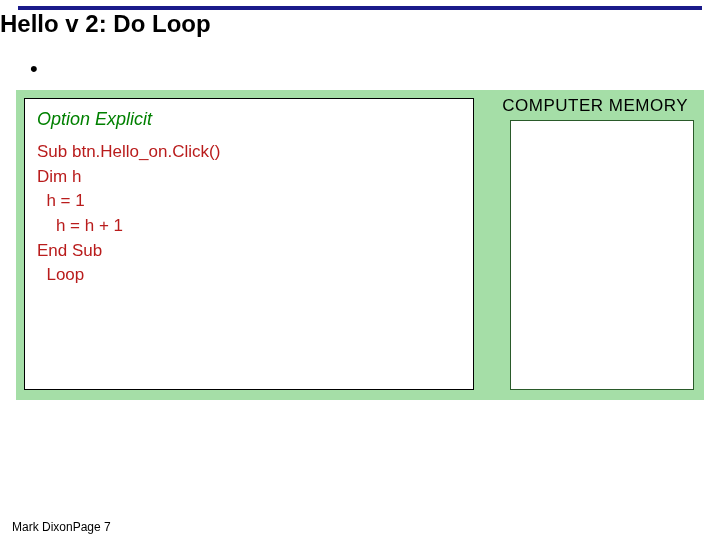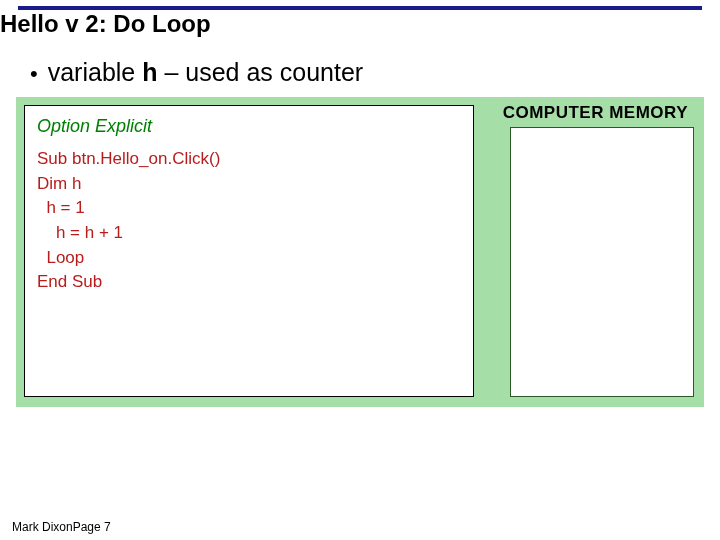--- a/index.html
+++ b/index.html
@@ -70,21 +70,21 @@
     .code-box .line {
       color: #b91c1c;
       font-size: 17px;
       line-height: 1.45;
       white-space: pre;
     }
     .mem-label {
       position: absolute;
       right: 16px;
       top: 6px;
-      font-weight: 700;
+      font-weight: 400;
       font-size: 17px;
       color: #000;
       letter-spacing: 0.5px;
     }
     .mem-box {
       position: absolute;
       right: 10px;
       top: 30px;
       width: 184px;
       height: 270px;
@@ -103,35 +103,32 @@
   </style>
 </head>
 <body>
 
 <div class="top-rule"></div>
 <h1 class="title">Hello v 2: Do Loop</h1>
 
 <div class="bullet-area">
   <div class="bullet-line">
     <span class="bullet-dot">•</span>
-    <span class="bullet-text">
-      <span>variable </span><span class="var">h</span><span> – used as counter</span>
-    </span>
   </div>
 </div>
 
 <div class="diagram">
   <div class="code-box">
     <div class="opt">Option Explicit</div>
     <div class="line">Sub btn.Hello_on.Click()</div>
     <div class="line">Dim h</div>
     <div class="line">  h = 1</div>
     <div class="line">    h = h + 1</div>
+    <div class="line">End Sub</div>
     <div class="line">  Loop</div>
-    <div class="line">End Sub</div>
   </div>
   <div class="mem-label">COMPUTER MEMORY</div>
   <div class="mem-box"></div>
 </div>
 
 <div class="footer">
   <span>Mark Dixon</span>
   <span>Page 7</span>
 </div>
 

